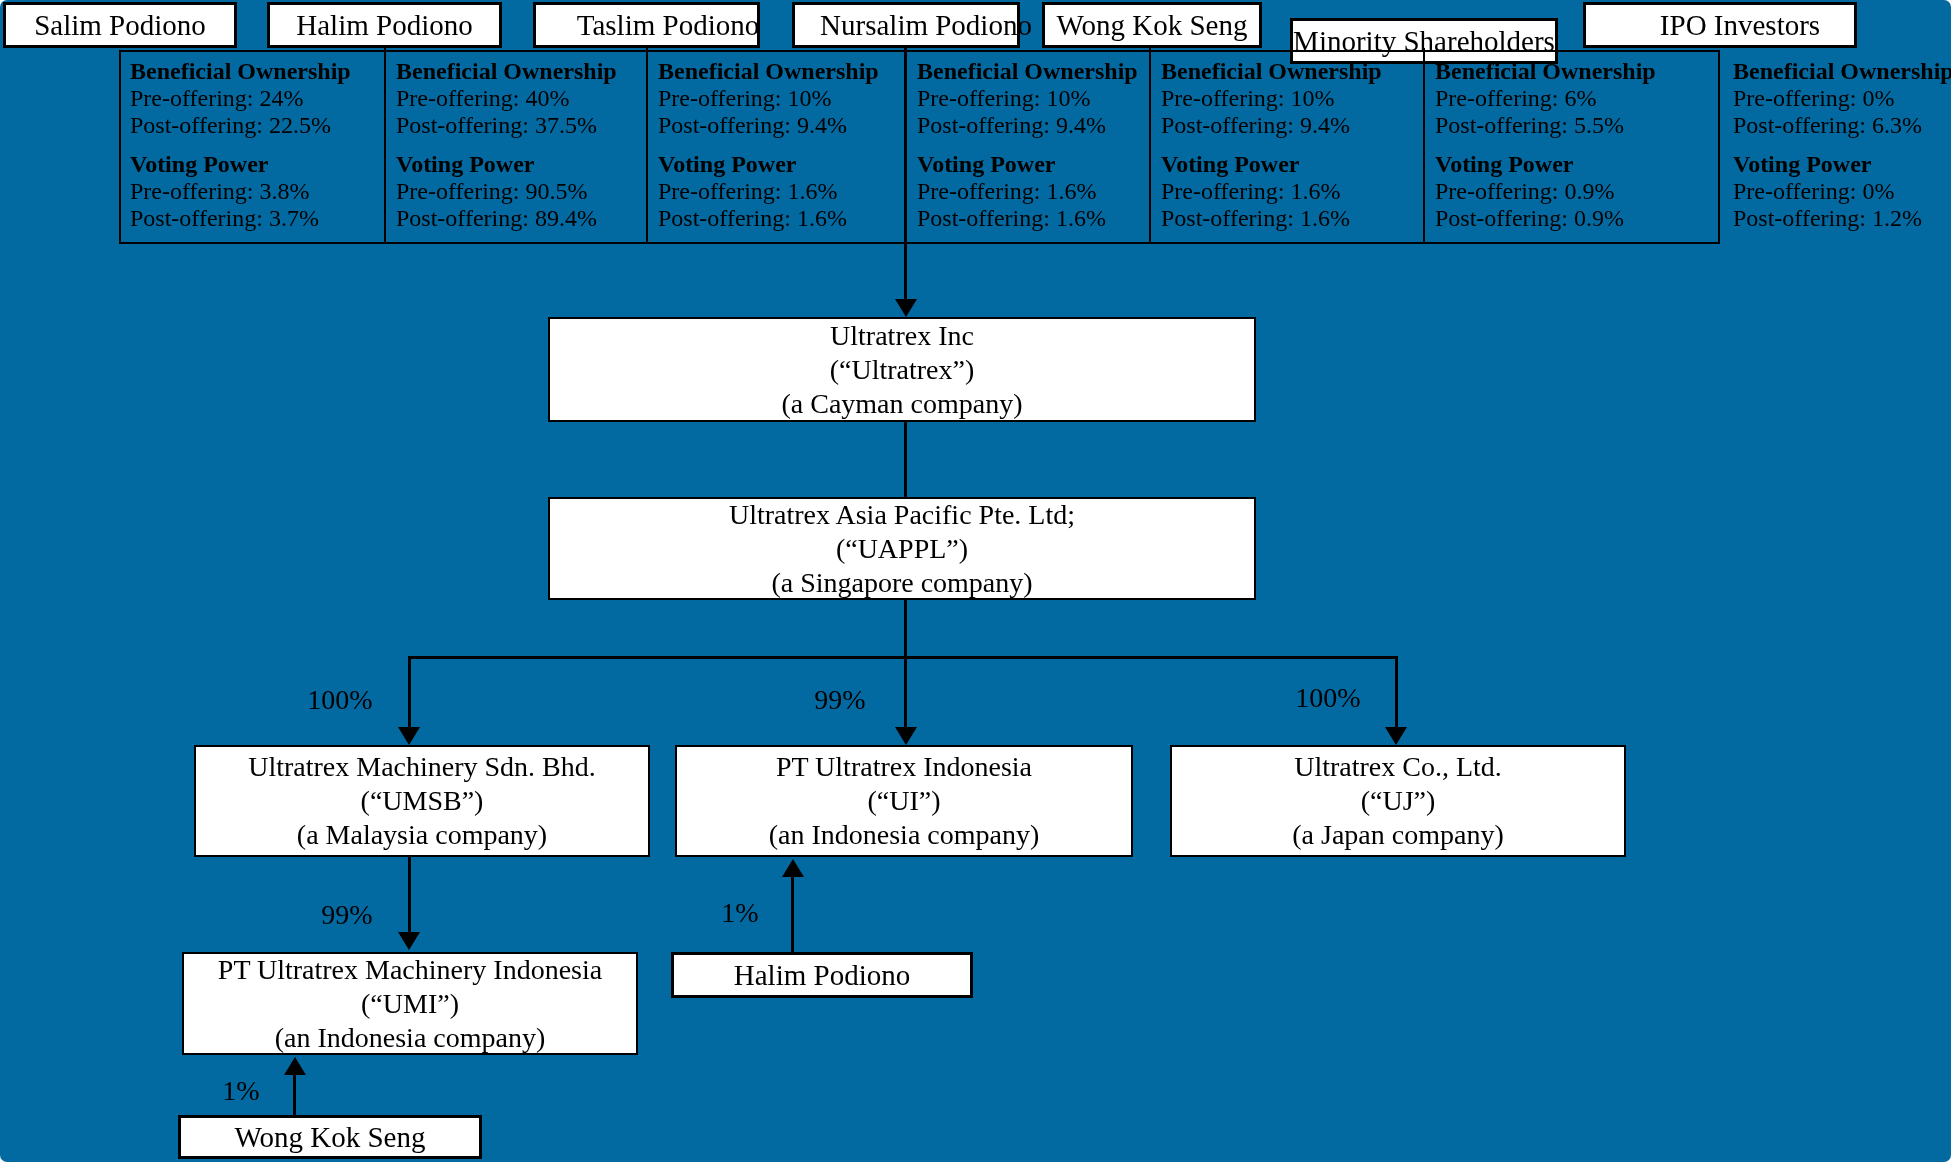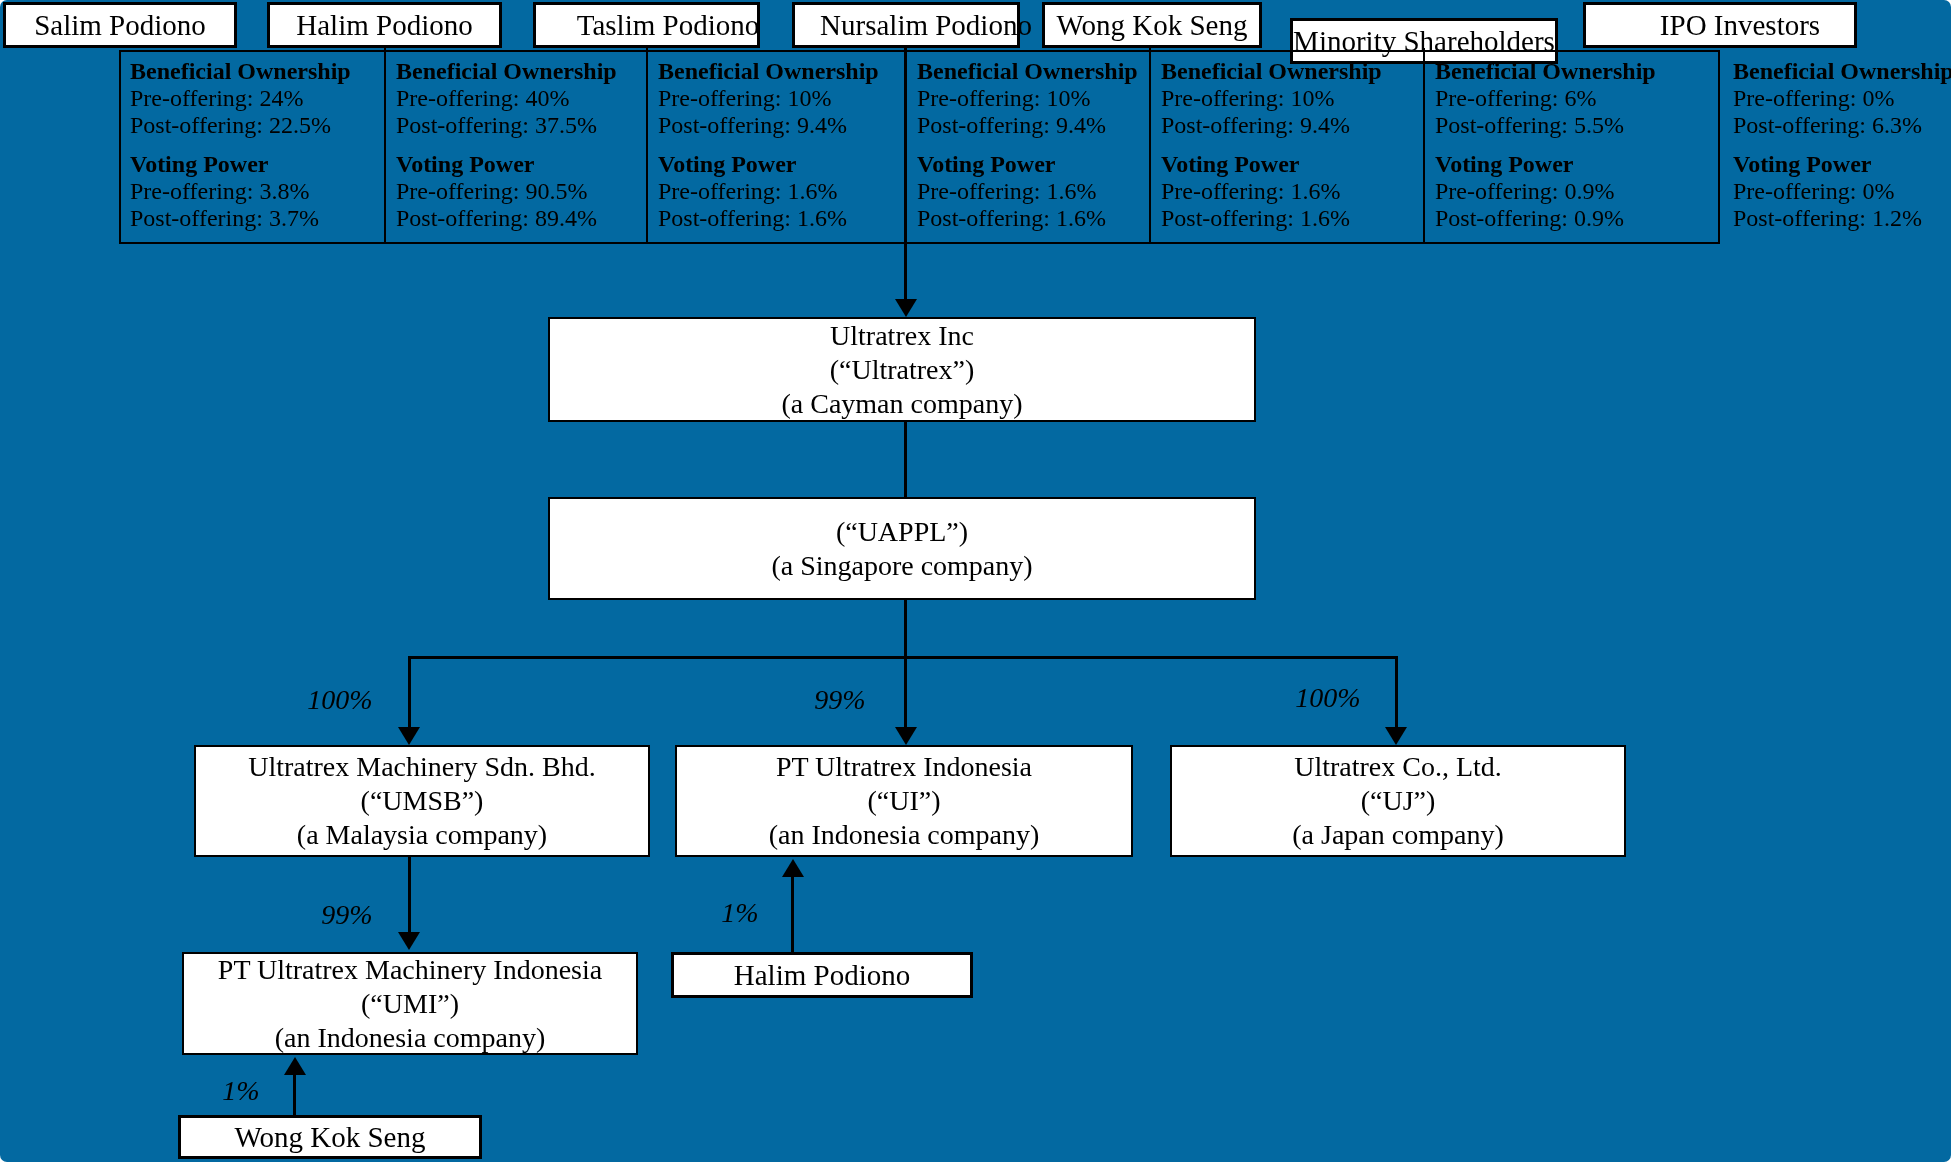--- a/index.html
+++ b/index.html
@@ -21,21 +21,21 @@
   .vdiv{position:absolute;width:2px;background:#000;}
   .vline{position:absolute;width:3px;background:#000;}
   .hline{position:absolute;height:3px;background:#000;}
   .arrow-down{position:absolute;width:0;height:0;
     border-left:11px solid transparent;border-right:11px solid transparent;border-top:18px solid #000;}
   .arrow-up{position:absolute;width:0;height:0;
     border-left:11px solid transparent;border-right:11px solid transparent;border-bottom:18px solid #000;}
   .col{position:absolute;font-size:24px;line-height:27px;white-space:nowrap;}
   .col .hd{font-weight:bold;}
   .col .sp{height:12px;}
-  .pct{position:absolute;width:100px;text-align:center;font-size:28px;font-style:italic;}
+  .pct{position:absolute;width:100px;text-align:center;font-size:28px;}
 </style>
 </head>
 <body>
 
 <div id="diagram">
 
   <div class="nbox" style="left:3px;top:2px;width:234px;height:46px;">
     <span>Salim Podiono</span>
   </div>
   <div class="nbox" style="left:267px;top:2px;width:235px;height:46px;">
@@ -158,20 +158,21 @@
   <div class="pct" style="left:297px;top:899px;">99%</div>
   <div class="pct" style="left:690px;top:897px;">1%</div>
   <div class="pct" style="left:191px;top:1075px;">1%</div>
 
   <div class="cbox" style="left:548px;top:317px;width:708px;height:105px;">
     <div>Ultratrex Inc</div>
     <div>(“Ultratrex”)</div>
     <div>(a Cayman company)</div>
   </div>
   <div class="cbox" style="left:548px;top:497px;width:708px;height:103px;">
+    <div>Ultratrex Asia Pacific Pte. Ltd;</div>
     <div>(“UAPPL”)</div>
     <div>(a Singapore company)</div>
   </div>
   <div class="cbox" style="left:194px;top:745px;width:456px;height:112px;">
     <div>Ultratrex Machinery Sdn. Bhd.</div>
     <div>(“UMSB”)</div>
     <div>(a Malaysia company)</div>
   </div>
   <div class="cbox" style="left:675px;top:745px;width:458px;height:112px;">
     <div>PT Ultratrex Indonesia</div>

